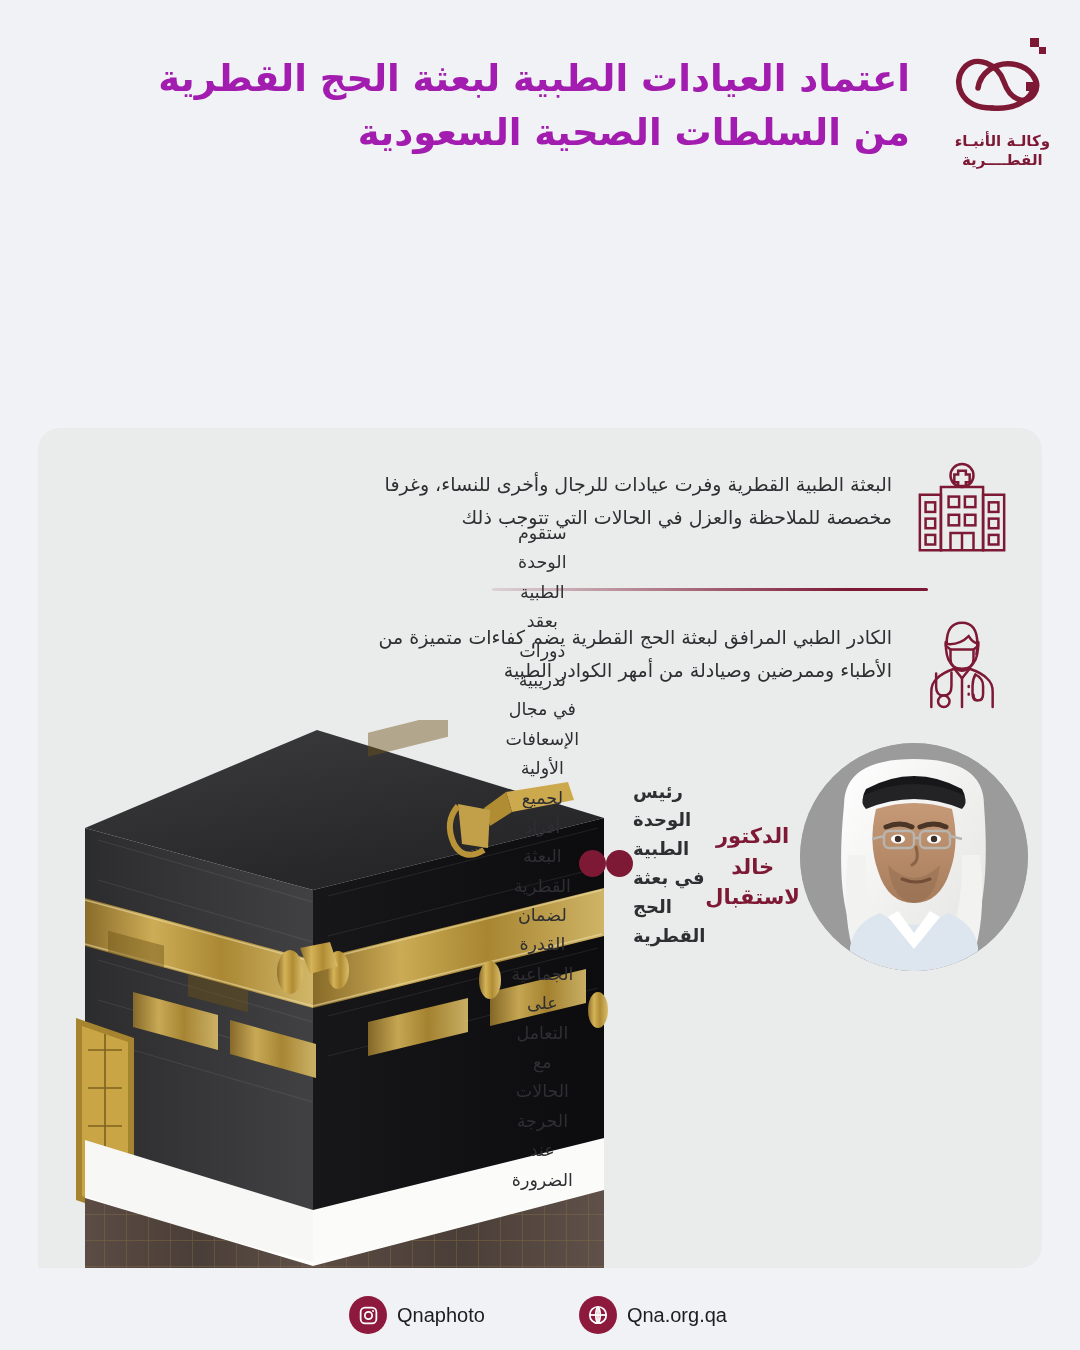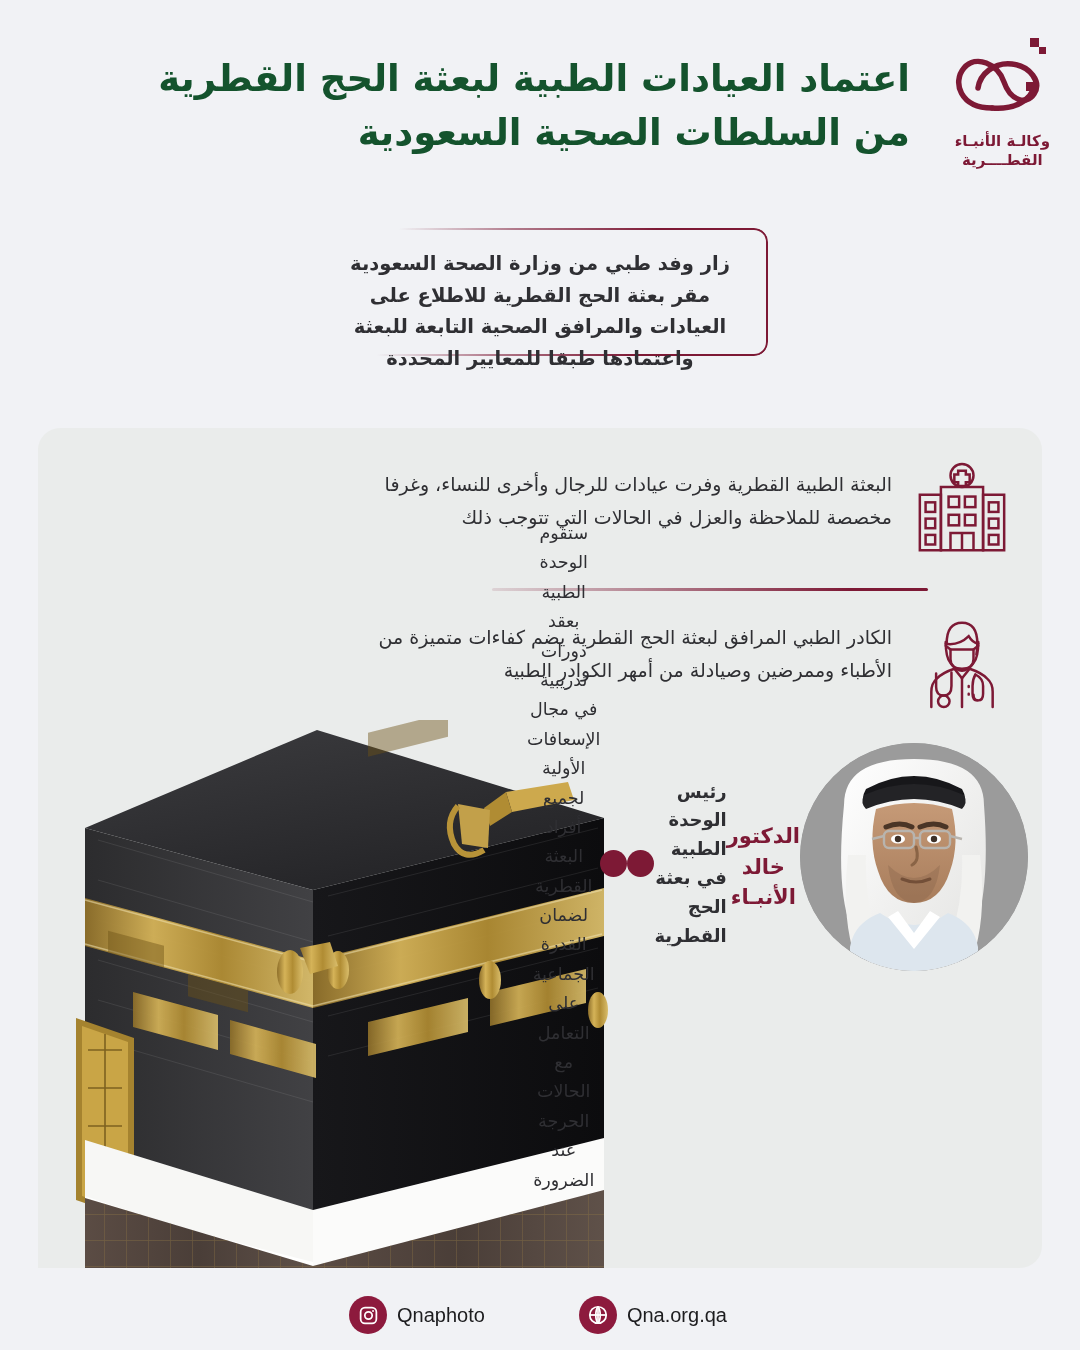--- a/index.html
+++ b/index.html
@@ -51,21 +51,21 @@
 
   .title {
     position: absolute;
     top: 52px;
     right: 170px;
     width: 760px;
     text-align: right;
     font-size: 37px;
     font-weight: bold;
     line-height: 1.45;
-    color: #14532d;
+    color: #a21caf;
     direction: rtl;
   }
 
   
   .callouts {
     position: absolute;
     top: 228px;
     left: 0;
     width: 1080px;
     height: 135px;
@@ -193,21 +193,21 @@
   .doctor-name {
     margin-top: 20px;
     text-align: center;
     color: #7d1935;
     font-weight: bold;
     font-size: 21px;
     line-height: 1.45;
   }
   .doctor-role {
     margin-top: 14px;
-    text-align: right;
+    text-align: left;
     color: #2f2f33;
     font-size: 18px;
     line-height: 1.6;
     font-weight: bold;
   }
   .bullet-dot {
     width: 27px;
     height: 27px;
     border-radius: 50%;
     background: #7d1935;
@@ -282,23 +282,20 @@
       </svg>
     </div>
     <div class="logo-wordmark">
       <div>وكالـة الأنبـاء</div>
       <div>القطــــرية</div>
     </div>
   </div>
 </div>
 
 <div class="callouts">
-  <div class="callout">
-    <div class="callout-text">زار وفد طبي من وزارة الصحة السعودية مقر بعثة الحج القطرية للاطلاع على العيادات والمرافق الصحية التابعة للبعثة واعتمادها طبقا للمعايير المحددة</div>
-  </div>
 </div>
 
 <div class="panel">
 
   <div class="info-rows">
 
     <div class="info-row">
       <div class="info-icon">
         <svg viewBox="0 0 96 100" width="92" height="96">
           <g fill="none" stroke="#7d1935" stroke-width="2.6">
@@ -504,21 +501,21 @@
           <path d="M88 122 q26 26 52 0 q-4 36 -26 38 q-22 -2 -26 -38 z" fill="#7d5c44" opacity="0.30"></path>
 
           <path d="M80 170 q34 24 68 0 q26 10 30 34 v24 h-128 v-24 q4 -24 30 -34 z" fill="#dde6ee"></path>
           <path d="M98 168 l16 22 l16 -22 l10 6 l-26 32 l-26 -32 z" fill="#ffffff"></path>
         </g>
       </svg>
     </div>
 
     <div class="doctor-name">
       <div>الدكتور</div>
-      <div>خالد الأنبـاء</div>
+      <div>خالد لاستقبال</div>
     </div>
 
     <div class="doctor-role">رئيس الوحدة الطبية في بعثة الحج القطرية</div>
 
     <div class="bullet-dot"></div>
 
     <div class="bullet-dot"></div>
     <div class="bullet-text">ستقوم الوحدة الطبية بعقد دورات تدريبية في مجال الإسعافات الأولية لجميع أفراد البعثة القطرية لضمان القدرة الجماعية على التعامل مع الحالات الحرجة عند الضرورة</div>
   </div>
 </div>

